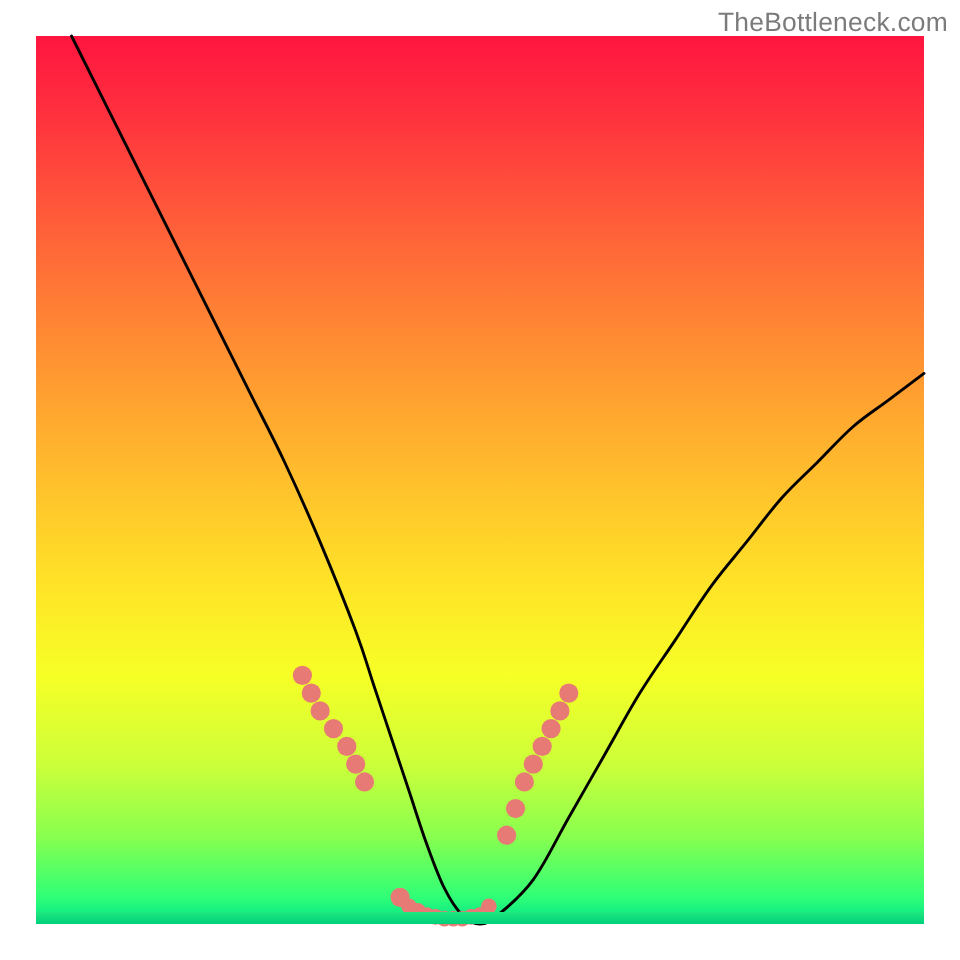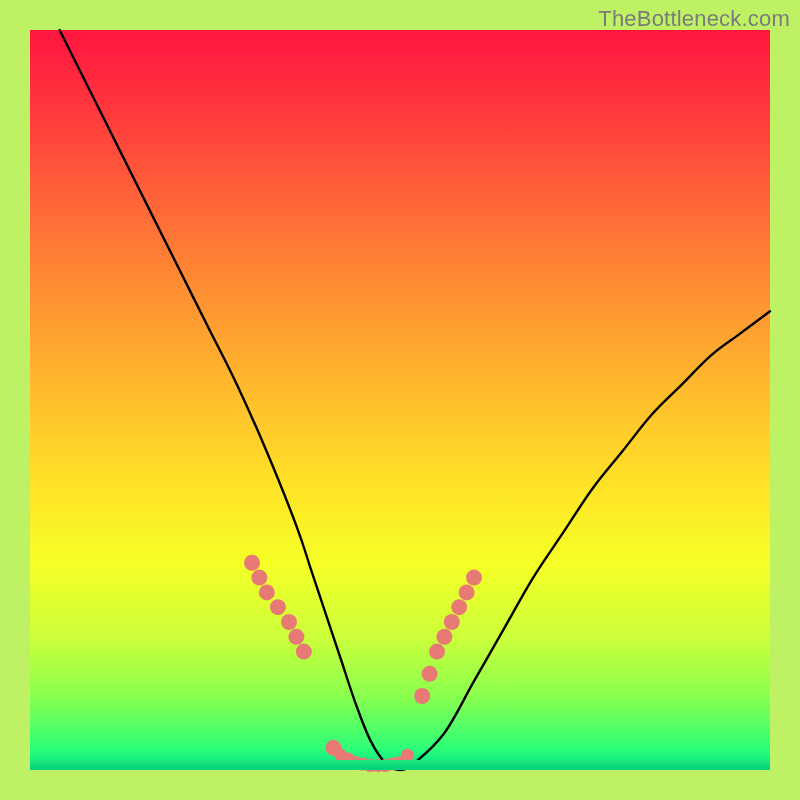--- a/index.html
+++ b/index.html
@@ -8,21 +8,21 @@
     width: 800px;
     height: 800px;
     background: #000;
     overflow: hidden;
     font-family: Arial, Helvetica, sans-serif;
   }
   .stage {
     position: relative;
     width: 800px;
     height: 800px;
-    background: #bef264;
+    background: #ffffff;
   }
   .plot {
     position: absolute;
     left: 30px;
     top: 30px;
     width: 740px;
     height: 740px;
     
     background: linear-gradient(
       to bottom,

